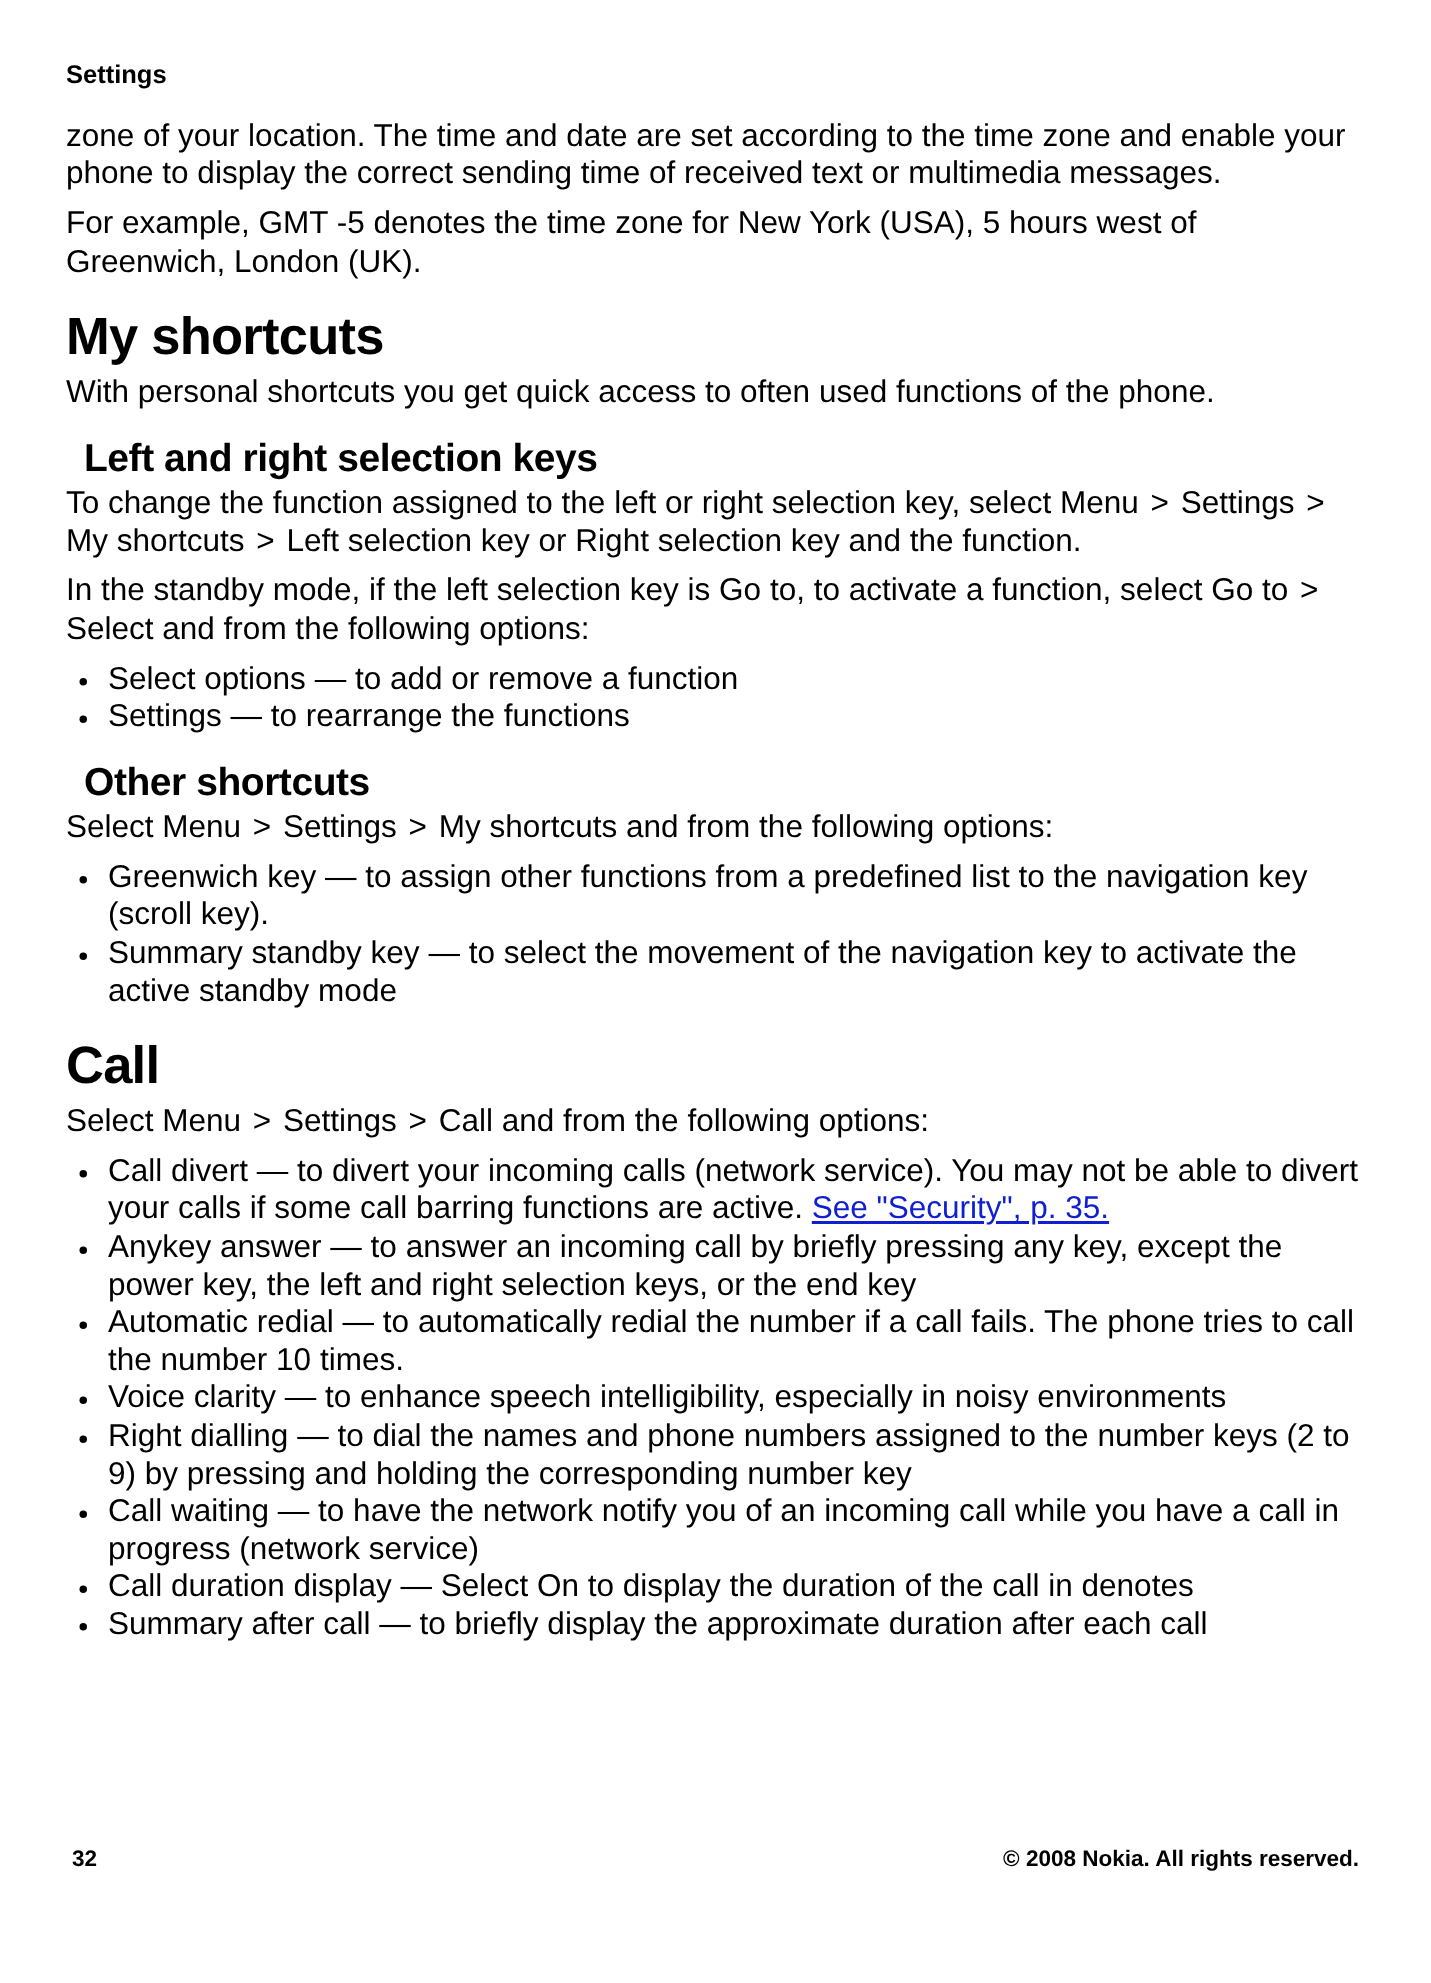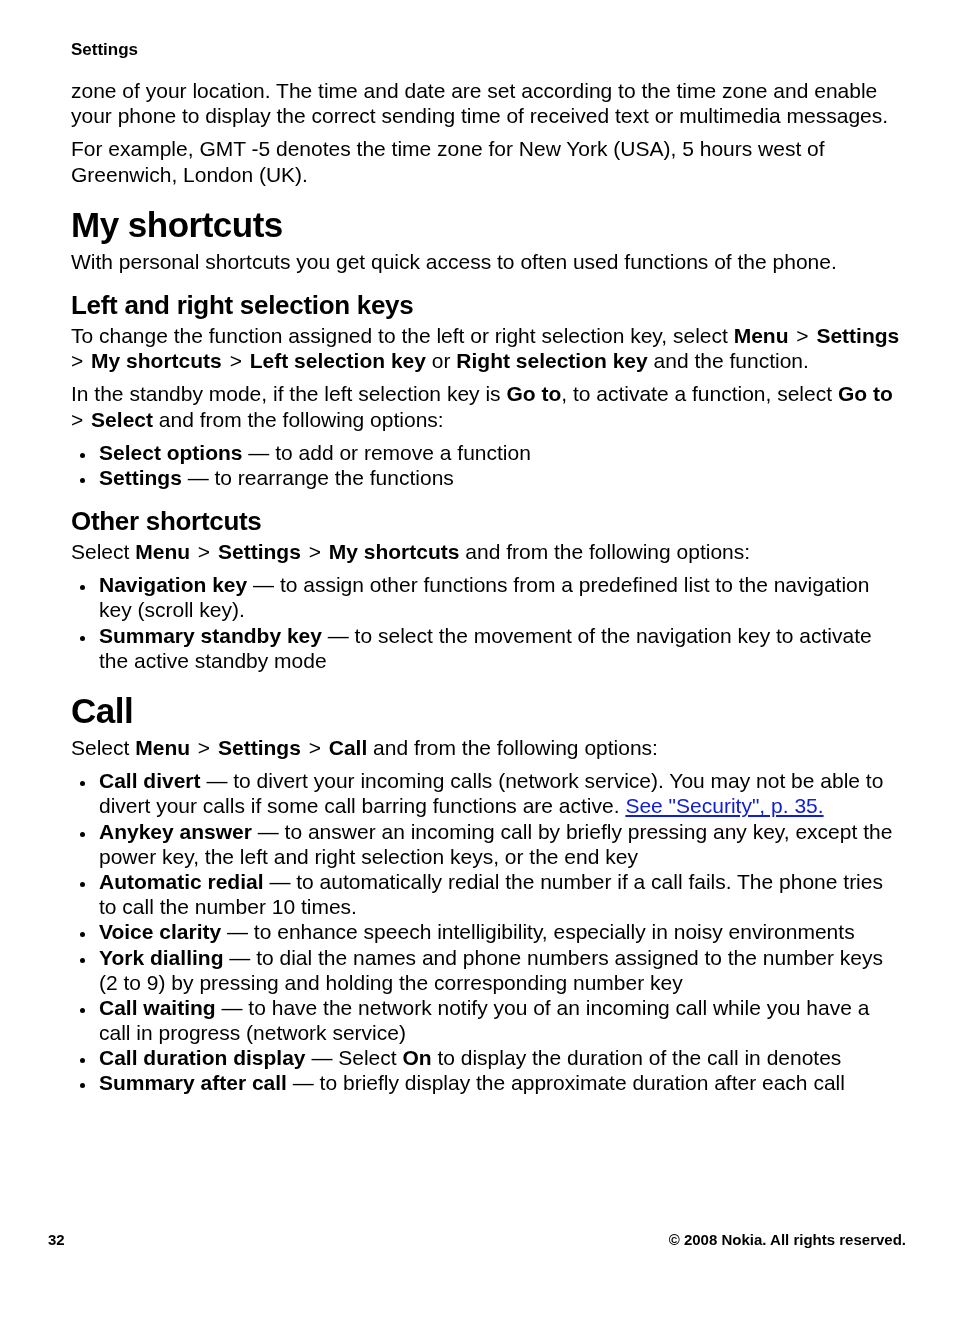--- a/index.html
+++ b/index.html
@@ -7,21 +7,21 @@
     margin: 0;
     padding: 0;
     background: #fff;
     font-family: Arial, Helvetica, sans-serif;
     color: #000;
   }
   .page {
     width: 954px;
     height: 1322px;
     box-sizing: border-box;
-    padding: 40px 48px 30px 71px;
+    padding: 40px 48px 30px 44px;
     position: relative;
   }
   .running-header {
     font-weight: 700;
     font-size: 17px;
     margin-bottom: 18px;
   }
   p {
     margin: 0 0 8px 0;
     font-size: 21px;
@@ -29,35 +29,35 @@
   }
   h1 {
     font-size: 35px;
     font-weight: 700;
     margin: 18px 0 4px 0;
     letter-spacing: -0.5px;
   }
   h2 {
     font-size: 26px;
     font-weight: 700;
-    margin: 16px 0 2px 0;
+    margin: 16px 0 2px 12px;
     letter-spacing: -0.3px;
   }
   ul {
     margin: 2px 0 6px 0;
     padding-left: 26px;
   }
   li {
     font-size: 21px;
     line-height: 1.20;
     margin: 0;
     padding-left: 2px;
   }
   li::marker { font-size: 18px; }
-  .b { font-weight: 700; }
+  .b { font-weight: 400; }
   .gt { padding: 0 2px; }
   a.xref {
     color: #1020d0;
     text-decoration: underline;
   }
   .footer {
     position: absolute;
     left: 48px;
     right: 48px;
     bottom: 74px;
@@ -89,36 +89,36 @@
   <ul>
     <li><span class="b">Select options</span><span> — to add or remove a function</span></li>
     <li><span class="b">Settings</span><span> — to rearrange the functions</span></li>
   </ul>
 
   <h2>Other shortcuts</h2>
   <p>
     <span>Select </span><span class="b">Menu</span><span class="gt"> &gt; </span><span class="b">Settings</span><span class="gt"> &gt; </span><span class="b">My shortcuts</span><span> and from the following options:</span>
   </p>
   <ul>
-    <li><span class="b">Navigation key</span><span> — to assign other functions from a predefined list to the navigation key (scroll key).</span></li>
+    <li><span class="b">Greenwich key</span><span> — to assign other functions from a predefined list to the navigation key (scroll key).</span></li>
     <li><span class="b">Summary standby key</span><span> — to select the movement of the navigation key to activate the active standby mode</span></li>
   </ul>
 
   <h1>Call</h1>
   <p>
     <span>Select </span><span class="b">Menu</span><span class="gt"> &gt; </span><span class="b">Settings</span><span class="gt"> &gt; </span><span class="b">Call</span><span> and from the following options:</span>
   </p>
   <ul>
     <li>
       <span class="b">Call divert</span><span> — to divert your incoming calls (network service). You may not be able to divert your calls if some call barring functions are active. </span><a href="#" class="xref">See "Security", p. 35.</a>
     </li>
     <li><span class="b">Anykey answer</span><span> — to answer an incoming call by briefly pressing any key, except the power key, the left and right selection keys, or the end key</span></li>
     <li><span class="b">Automatic redial</span><span> — to automatically redial the number if a call fails. The phone tries to call the number 10 times.</span></li>
     <li><span class="b">Voice clarity</span><span> — to enhance speech intelligibility, especially in noisy environments</span></li>
-    <li><span class="b">York dialling</span><span> — to dial the names and phone numbers assigned to the number keys (2 to 9) by pressing and holding the corresponding number key</span></li>
+    <li><span class="b">Right dialling</span><span> — to dial the names and phone numbers assigned to the number keys (2 to 9) by pressing and holding the corresponding number key</span></li>
     <li><span class="b">Call waiting</span><span> — to have the network notify you of an incoming call while you have a call in progress (network service)</span></li>
     <li>
       <span class="b">Call duration display</span><span> — Select </span><span class="b">On</span><span> to display the duration of the call in denotes</span>
     </li>
     <li><span class="b">Summary after call</span><span> — to briefly display the approximate duration after each call</span></li>
   </ul>
 
   <div class="footer">
     <span>32</span>
     <span class="footer-right">© 2008 Nokia. All rights reserved.</span>

